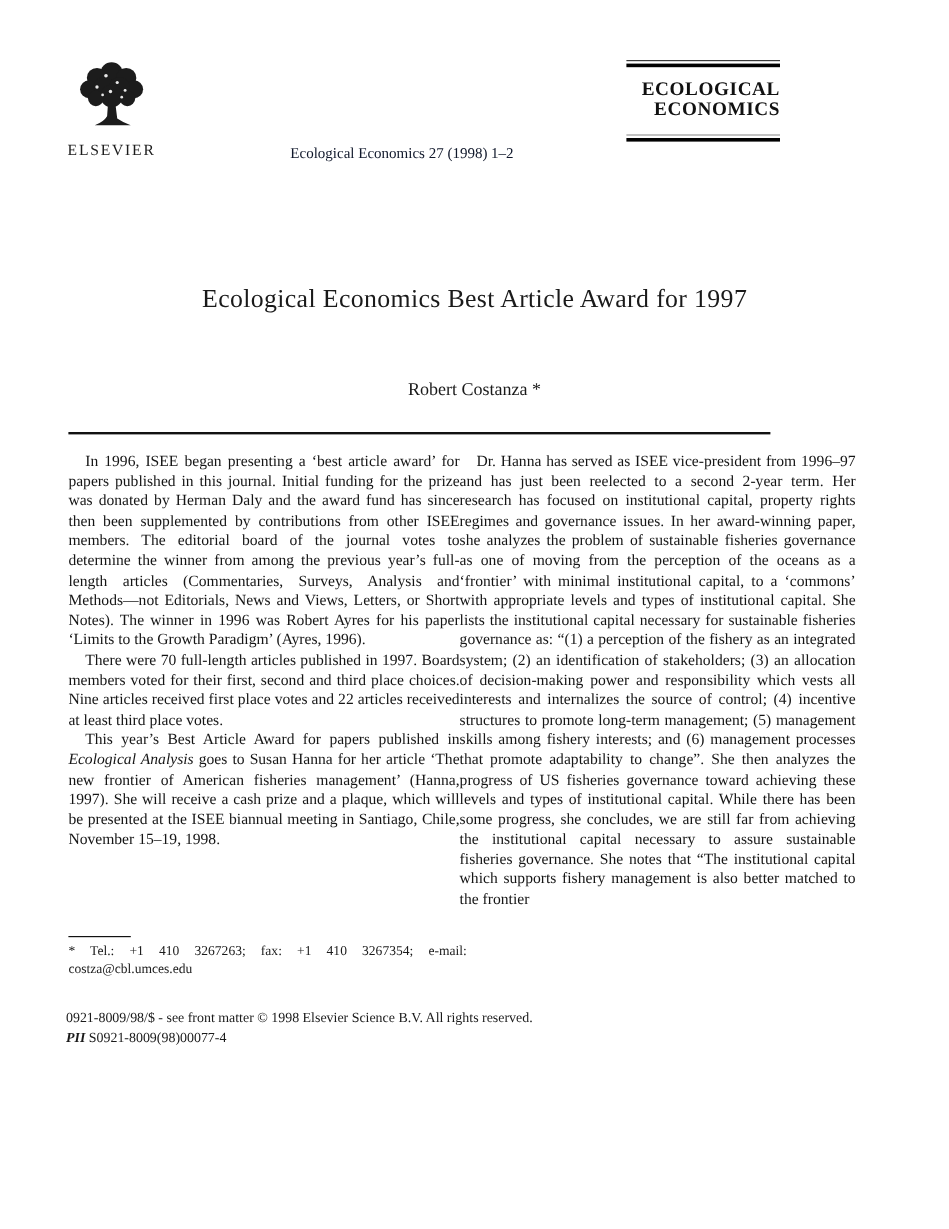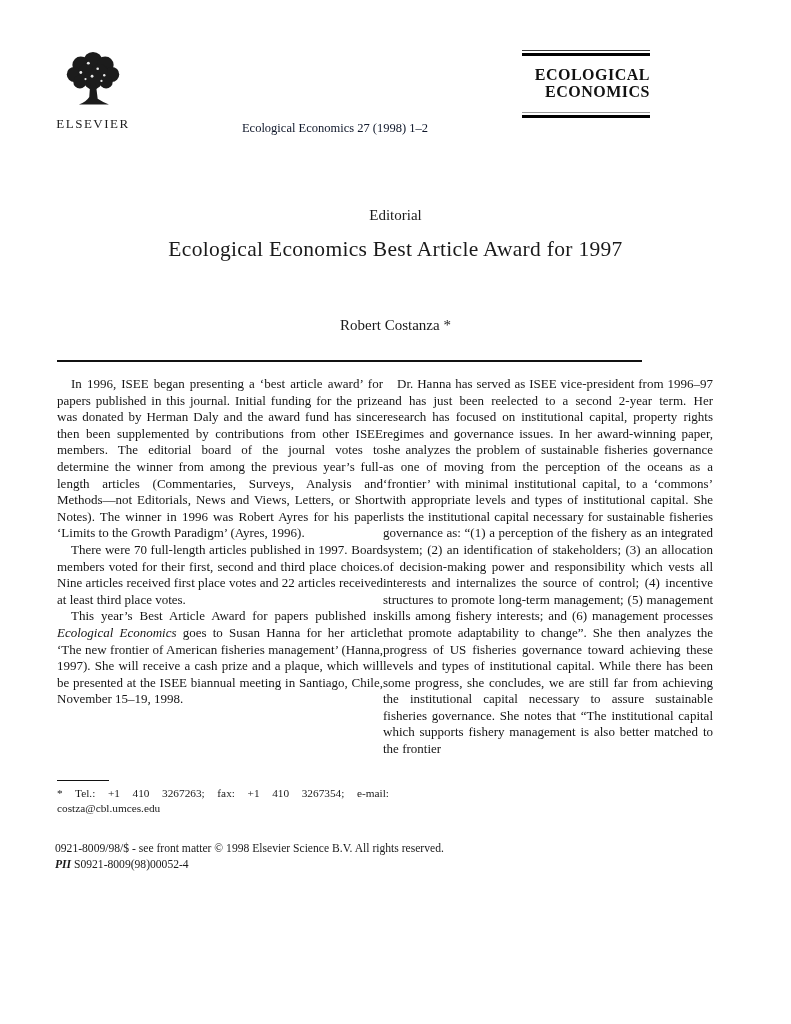--- a/index.html
+++ b/index.html
@@ -174,40 +174,39 @@
     <div class="rule-thin"></div>
     <div class="rule-thick"></div>
     <div class="mast-title">
       <span>ECOLOGICAL</span><br>
       <span>ECONOMICS</span>
     </div>
     <div class="rule-thin-gray"></div>
     <div class="rule-thick"></div>
   </div>
 
-  <div class="section-label">Editorial</div>
   <h1 class="article-title">Ecological Economics Best Article Award for 1997</h1>
   <div class="author">Robert Costanza *</div>
 
   <div class="separator-rule"></div>
 
   <div class="body-columns">
     <div class="column">
       <p>In 1996, ISEE began presenting a ‘best article award’ for papers published in this journal. Initial funding for the prize was donated by Herman Daly and the award fund has since then been supplemented by contributions from other ISEE members. The editorial board of the journal votes to determine the winner from among the previous year’s full-length articles (Commentaries, Surveys, Analysis and Methods—not Editorials, News and Views, Letters, or Short Notes). The winner in 1996 was Robert Ayres for his paper ‘Limits to the Growth Paradigm’ (Ayres, 1996).</p>
       <p>There were 70 full-length articles published in 1997. Board members voted for their first, second and third place choices. Nine articles received first place votes and 22 articles received at least third place votes.</p>
-      <p><span>This year’s Best Article Award for papers published in </span><em>Ecological Economics</em><span> goes to Susan Hanna for her article ‘The new frontier of American fisheries management’ (Hanna, 1997). She will receive a cash prize and a plaque, which will be presented at the ISEE biannual meeting in Santiago, Chile, November 15–19, 1998.</span></p>
+      <p><span>This year’s Best Article Award for papers published in </span><em>Ecological Analysis</em><span> goes to Susan Hanna for her article ‘The new frontier of American fisheries management’ (Hanna, 1997). She will receive a cash prize and a plaque, which will be presented at the ISEE biannual meeting in Santiago, Chile, November 15–19, 1998.</span></p>
     </div>
     <div class="column">
       <p>Dr. Hanna has served as ISEE vice-president from 1996–97 and has just been reelected to a second 2-year term. Her research has focused on institutional capital, property rights regimes and governance issues. In her award-winning paper, she analyzes the problem of sustainable fisheries governance as one of moving from the perception of the oceans as a ‘frontier’ with minimal institutional capital, to a ‘commons’ with appropriate levels and types of institutional capital. She lists the institutional capital necessary for sustainable fisheries governance as: “(1) a perception of the fishery as an integrated system; (2) an identification of stakeholders; (3) an allocation of decision-making power and responsibility which vests all interests and internalizes the source of control; (4) incentive structures to promote long-term management; (5) management skills among fishery interests; and (6) management processes that promote adaptability to change”. She then analyzes the progress of US fisheries governance toward achieving these levels and types of institutional capital. While there has been some progress, she concludes, we are still far from achieving the institutional capital necessary to assure sustainable fisheries governance. She notes that “The institutional capital which supports fishery management is also better matched to the frontier</p>
     </div>
   </div>
 
   <div class="footnote">
     <div class="footnote-rule"></div>
     <div>* Tel.: +1 410 3267263; fax: +1 410 3267354; e-mail: costza@cbl.umces.edu</div>
   </div>
 
   <div class="footer">
     <div>0921-8009/98/$ - see front matter © 1998 Elsevier Science B.V. All rights reserved.</div>
-    <div><span class="pii-label">PII</span><span> S0921-8009(98)00052-4</span></div>
+    <div><span class="pii-label">PII</span><span> S0921-8009(98)00077-4</span></div>
   </div>
 
 </div>
 
 </body></html>

